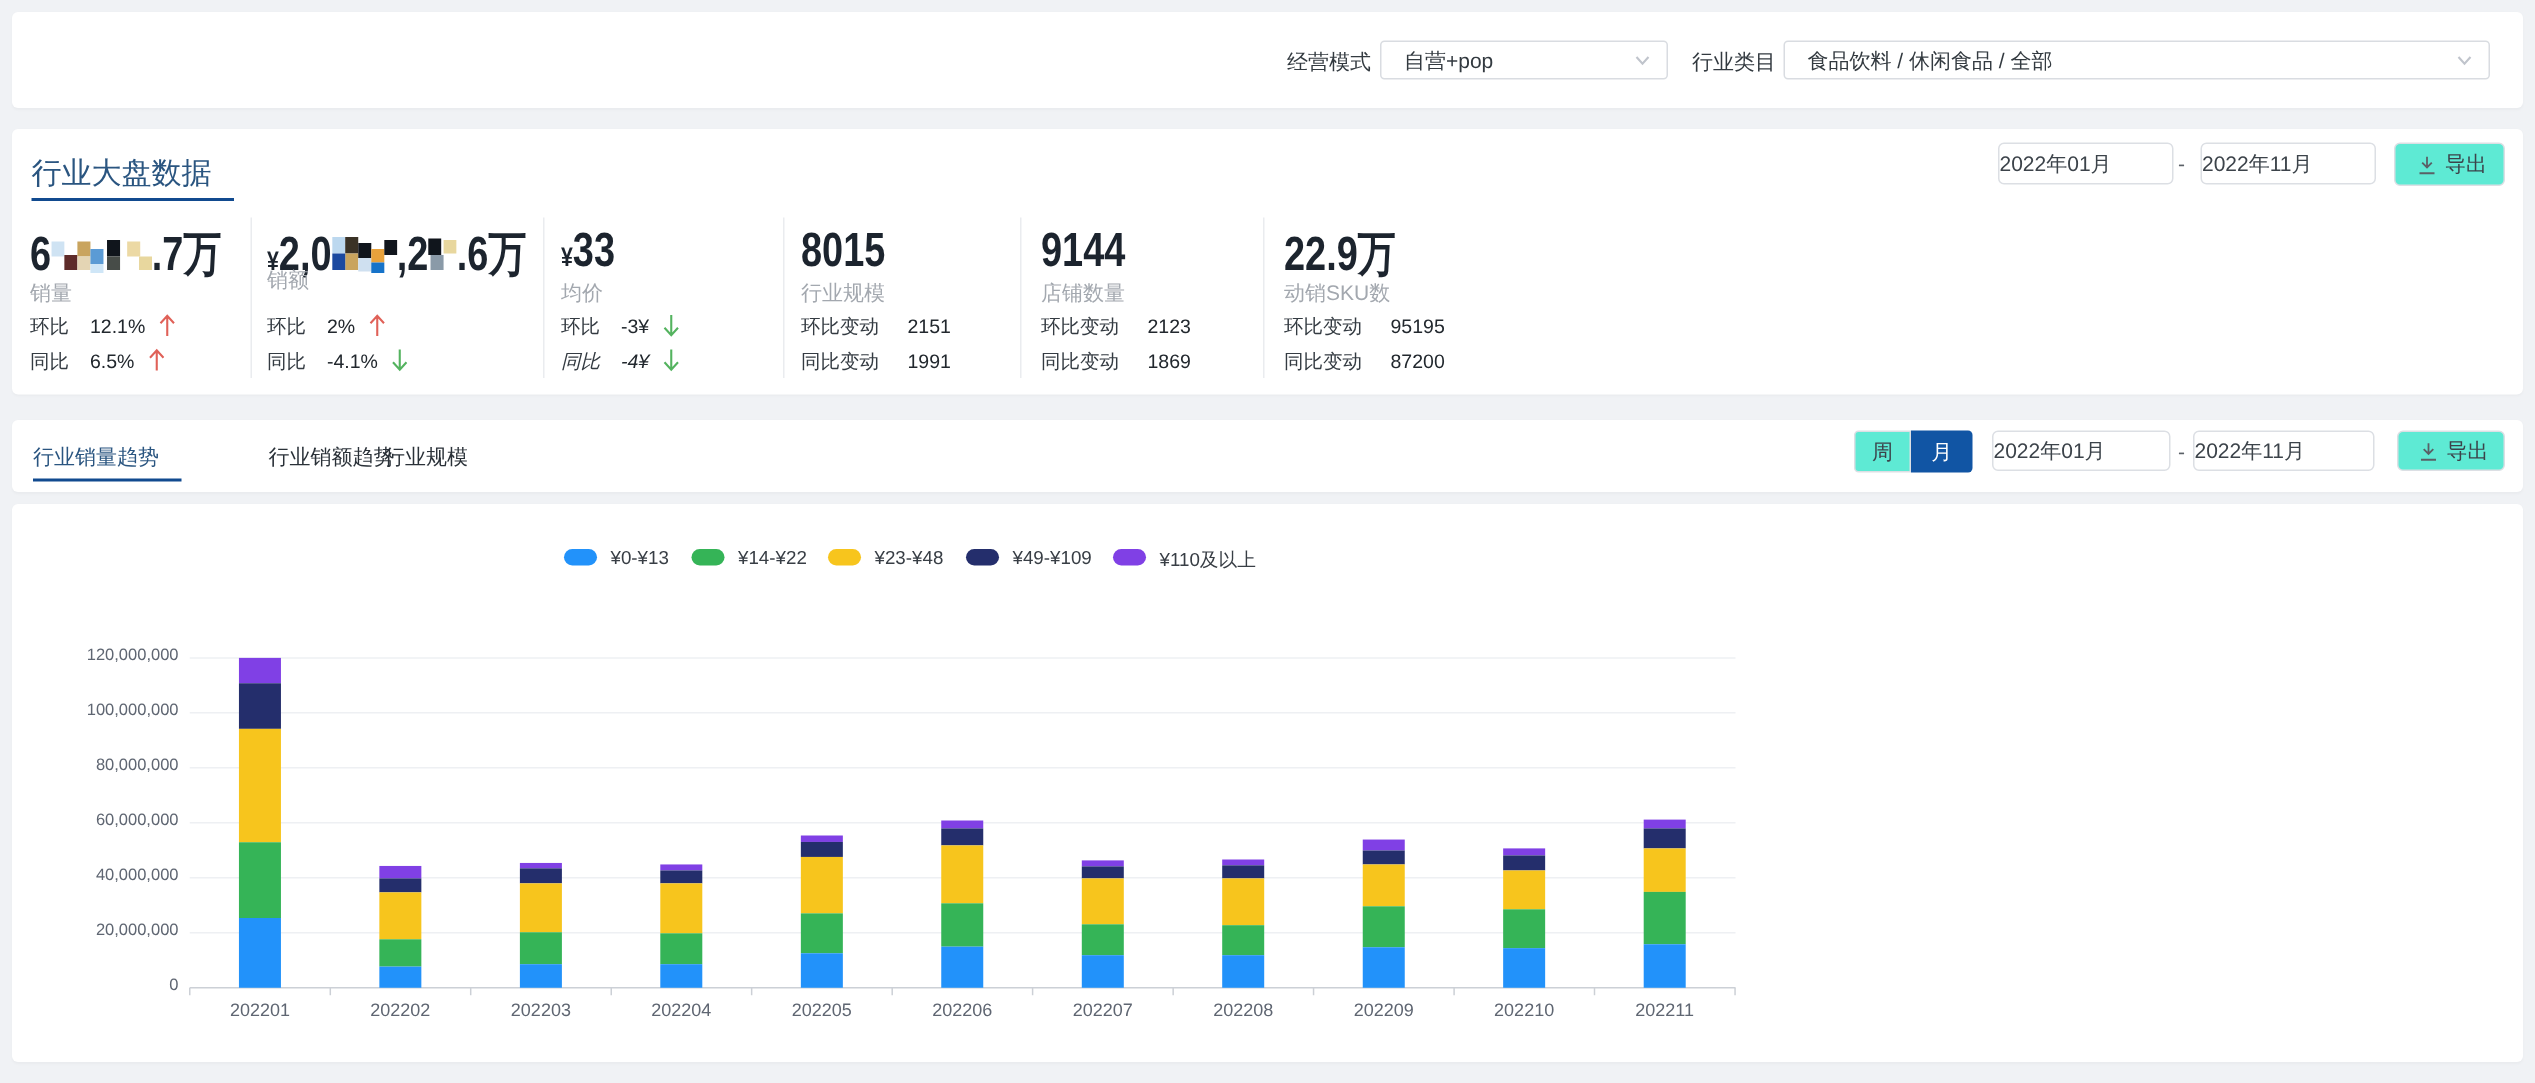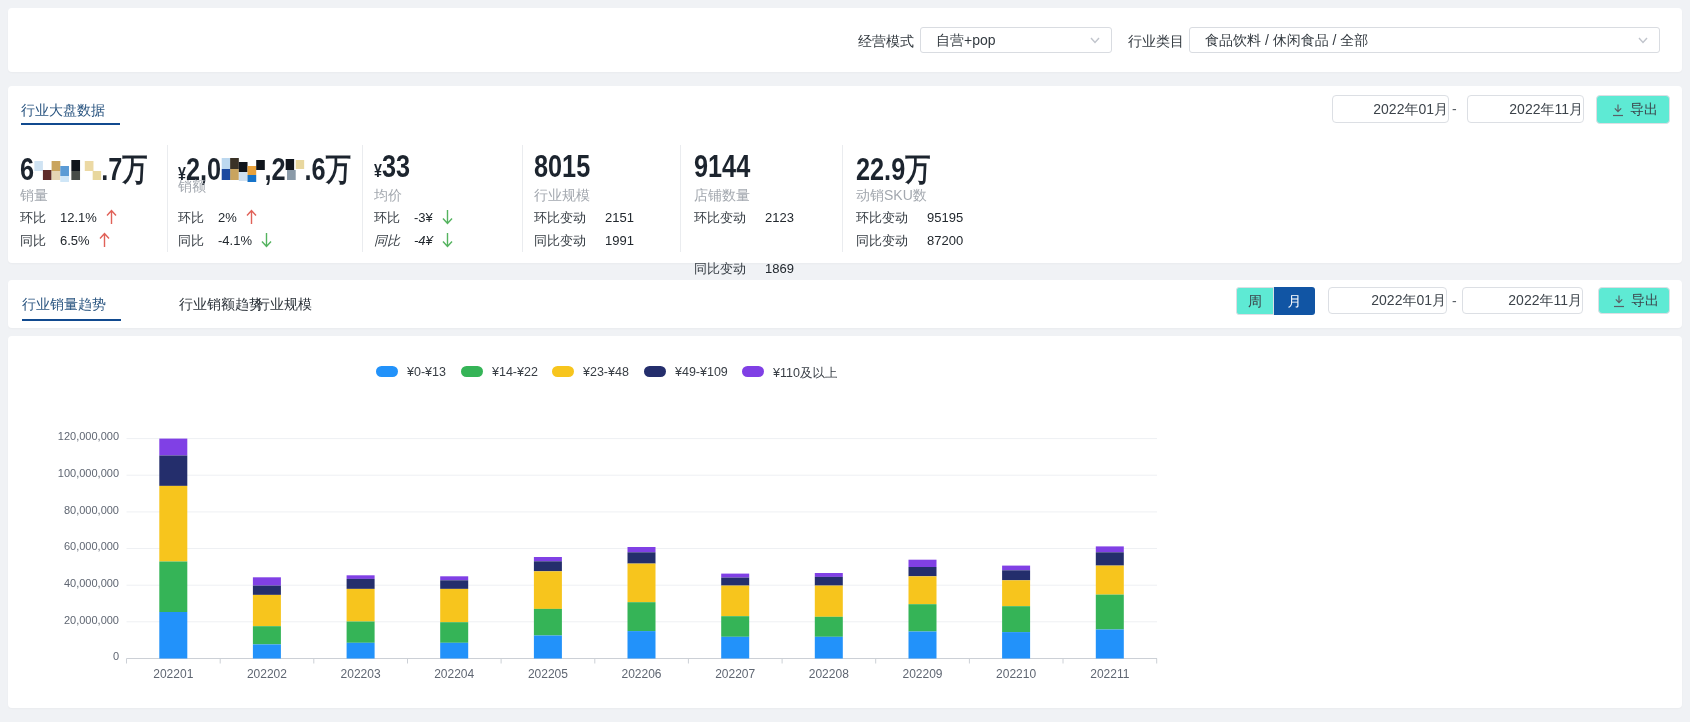--- a/index.html
+++ b/index.html
@@ -2,21 +2,21 @@
 <html><head>
 <meta charset="utf-8">
 <style>
 * { margin:0; padding:0; box-sizing:border-box; }
 html,body { width:1690px; height:722px; background:#f0f2f5; font-family:"Liberation Sans",sans-serif; overflow:hidden; }
 .card { position:absolute; background:#fff; border-radius:4px; box-shadow:0 1px 2px rgba(0,0,0,0.03); }
 .abs { position:absolute; }
 .lbl { font-size:14px; color:#333a40; }
 .sel { position:absolute; height:26px; background:#fff; border:1px solid #d9dce1; border-radius:3px; font-size:14px; color:#333a40; line-height:24px; padding-left:15px; }
 .chev { position:absolute; right:11px; top:9px; width:10px; height:7px; }
-.box { position:absolute; background:#fff; border:1px solid #dcdfe4; border-radius:4px; font-size:14px; color:#3c434a; text-align:right; }
+.box { position:absolute; background:#fff; border:1px solid #dcdfe4; border-radius:4px; font-size:14px; color:#3c434a; text-align:left; }
 .btn { position:absolute; background:#5eead4; border:1px solid #dcdfe4; border-radius:4px; font-size:14px; color:#3c434a; }
 .bigv { position:absolute; font-size:32px; font-weight:700; color:#1c242e; white-space:nowrap; transform:scaleX(0.79); transform-origin:left top; letter-spacing:0; }
 .bigv .yen { font-size:18px; font-weight:700; }
 .slab { position:absolute; font-size:14px; color:#a3a8af; }
 .srow { position:absolute; font-size:13px; color:#343b42; white-space:nowrap; }
 .srow b { font-weight:400; color:#22282e; }
 .mz { display:inline-block; height:24px; vertical-align:-2px; position:relative; }
 .divider { position:absolute; width:1px; background:#eaecef; top:145px; height:107px; }
 .tab { position:absolute; font-size:14px; color:#2a3138; }
 .tab.act { color:#2a5580; padding-bottom:5px; padding-right:15px; border-bottom:2px solid #114a8f; }
@@ -38,21 +38,21 @@
       <path d="M1 1 L5 5.5 L9 1" fill="none" stroke="#c0c4cc" stroke-width="1.4"></path>
     </svg>
 </div>
 <div class="abs lbl" style="left:1128px; top:33px;">行业类目</div>
 <div class="sel" style="left:1189px; top:27px; width:471px;">食品饮料 / 休闲食品 / 全部
   <svg class="chev" viewBox="0 0 10 7">
       <path d="M1 1 L5 5.5 L9 1" fill="none" stroke="#c0c4cc" stroke-width="1.4"></path>
     </svg>
 </div>
 
-<div class="abs" style="left:21px; top:102px; font-size:14px; color:#2a5580; padding-bottom:3px; border-bottom:2px solid #114a8f; padding-right:15px;">行业大盘数据</div>
+<div class="abs" style="left:21px; top:102px; font-size:20px; color:#2a5580; padding-bottom:3px; border-bottom:2px solid #114a8f; padding-right:15px;">行业大盘数据</div>
 <div class="box" style="left:1332px; top:95px; width:117px; height:28px; line-height:26px;">2022年01月</div>
 <div class="abs" style="left:1452px; top:101px; font-size:14px; color:#5a6067;">-</div>
 <div class="box" style="left:1467px; top:95px; width:117px; height:28px; line-height:26px;">2022年11月</div>
 <div class="btn" style="left:1596px; top:95px; width:74px; height:29px;">
   <svg style="position:absolute; left:15px; top:8px;" width="12" height="13" viewBox="0 0 12 13">
       <path d="M6 0.5 V7.2 M2.8 4.4 L6 7.6 L9.2 4.4" fill="none" stroke="#5a6066" stroke-width="1.2"></path>
       <path d="M1 11.5 H11" stroke="#5a6066" stroke-width="1.2"></path>
     </svg>
   <span style="position:absolute; left:33px; top:5px;">导出</span>
 </div>
@@ -116,21 +116,21 @@
     </svg></div>
 
 <div class="bigv" style="left:534px; top:148px;">8015</div>
 <div class="slab" style="left:534px; top:187px;">行业规模</div>
 <div class="srow" style="left:534px; top:209px;">环比变动<b style="margin-left:19px;">2151</b></div>
 <div class="srow" style="left:534px; top:232px;">同比变动<b style="margin-left:19px;">1991</b></div>
 
 <div class="bigv" style="left:694px; top:148px;">9144</div>
 <div class="slab" style="left:694px; top:187px;">店铺数量</div>
 <div class="srow" style="left:694px; top:209px;">环比变动<b style="margin-left:19px;">2123</b></div>
-<div class="srow" style="left:694px; top:232px;margin-top:28px;">同比变动<b style="margin-left:19px;">1869</b></div>
+<div class="srow" style="left:694px; top:232px;">同比变动<b style="margin-left:19px;">1869</b></div>
 
 <div class="bigv" style="left:856px; top:148px;">22.9万</div>
 <div class="slab" style="left:856px; top:187px;">动销SKU数</div>
 <div class="srow" style="left:856px; top:209px;">环比变动<b style="margin-left:19px;">95195</b></div>
 <div class="srow" style="left:856px; top:232px;">同比变动<b style="margin-left:19px;">87200</b></div>
 
 <div class="tab act" style="left:22px; top:296px;">行业销量趋势</div>
 <div class="tab" style="left:139px; top:296px;margin-left:40px;">行业销额趋势</div>
 <div class="tab" style="left:256px; top:296px;">行业规模</div>
 <div class="btn" style="left:1236px; top:287px; width:38px; height:28px; border-radius:3px 0 0 3px; text-align:center; line-height:26px;">周</div>

